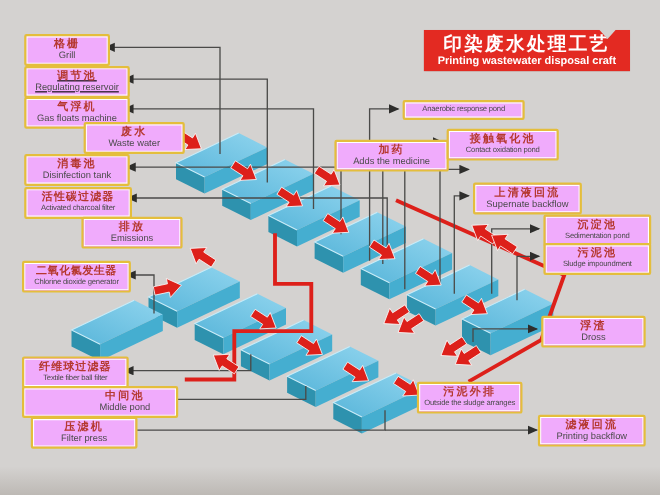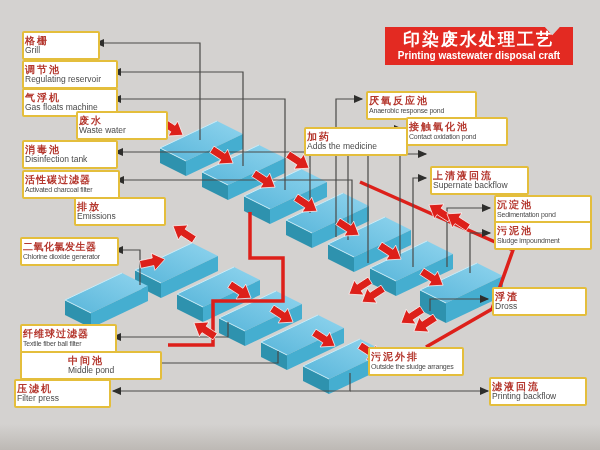--- a/index.html
+++ b/index.html
@@ -9,25 +9,25 @@
     font-family:"Liberation Sans", sans-serif;
   }
   #diagram-svg{position:absolute;left:0;top:0;width:600px;height:450px;}
   .floor-shade{
     position:absolute;left:0;bottom:0;width:600px;height:26px;
     background:linear-gradient(to bottom, rgba(180,176,172,0), rgba(170,164,158,.55));
     pointer-events:none;
   }
   .label{
     position:absolute;
-    background:#ffffff;
+    background:#f0abfc;
     border:2px solid #e4be3c;
     border-radius:2px;
     box-shadow:0 0 0 1px #fff inset;
-    text-align:left;
+    text-align:center;
     padding:2px 1px 2px 1px;
     z-index:5;
     overflow:hidden;
   }
   .label .zh{
     color:#b5382f;font-size:10px;font-weight:bold;line-height:11px;
     letter-spacing:2px;white-space:nowrap;
   }
   .label .en{
     color:#4a4a4a;font-size:8.5px;line-height:9.5px;white-space:nowrap;
@@ -186,21 +186,21 @@
 
   <div id="title-banner">
     <div class="zh">印染废水处理工艺</div>
     <div class="en">Printing wastewater disposal craft</div>
   </div>
 
   <div class="label" style="left:22px;top:31px;width:72px;">
     <div class="zh">格栅</div>
     <div class="en">Grill</div>
   </div>
-  <div class="label" style="left:22px;top:60px;width:90px;">
+  <div class="label" style="left:22px;top:60px;width:90px;text-decoration:underline;">
     <div class="zh">调节池</div>
     <div class="en">Regulating reservoir</div>
   </div>
   <div class="label" style="left:22px;top:88px;width:90px;">
     <div class="zh">气浮机</div>
     <div class="en">Gas floats machine</div>
   </div>
   <div class="label" style="left:76px;top:111px;width:86px;">
     <div class="zh">废水</div>
     <div class="en">Waste water</div>
@@ -222,30 +222,29 @@
     <div class="en tight">Chlorine dioxide generator</div>
   </div>
   <div class="label" style="left:20px;top:324px;width:91px;">
     <div class="zh" style="letter-spacing:1px">纤维球过滤器</div>
     <div class="en tight">Textile fiber ball filter</div>
   </div>
   <div class="label" style="left:20px;top:351px;width:91px;padding-left:46px;">
     <div class="zh">中间池</div>
     <div class="en">Middle pond</div>
   </div>
-  <div class="label" style="left:14px;top:379px;width:91px;">
+  <div class="label" style="left:28px;top:379px;width:91px;">
     <div class="zh">压滤机</div>
     <div class="en">Filter press</div>
   </div>
   <div class="label" style="left:304px;top:127px;width:98px;">
     <div class="zh">加药</div>
     <div class="en">Adds the medicine</div>
   </div>
   <div class="label" style="left:366px;top:91px;width:105px;">
-    <div class="zh">厌氧反应池</div>
     <div class="en tight">Anaerobic response pond</div>
   </div>
   <div class="label" style="left:406px;top:117px;width:96px;">
     <div class="zh">接触氧化池</div>
     <div class="en tight">Contact oxidation pond</div>
   </div>
   <div class="label" style="left:430px;top:166px;width:93px;">
     <div class="zh">上清液回流</div>
     <div class="en">Supernate backflow</div>
   </div>
@@ -254,21 +253,21 @@
     <div class="en tight">Sedimentation pond</div>
   </div>
   <div class="label" style="left:494px;top:221px;width:92px;">
     <div class="zh">污泥池</div>
     <div class="en tight">Sludge impoundment</div>
   </div>
   <div class="label" style="left:492px;top:287px;width:89px;">
     <div class="zh">浮渣</div>
     <div class="en">Dross</div>
   </div>
-  <div class="label" style="left:368px;top:347px;width:90px;">
+  <div class="label" style="left:379px;top:347px;width:90px;">
     <div class="zh">污泥外排</div>
     <div class="en tight">Outside the sludge arranges</div>
   </div>
   <div class="label" style="left:489px;top:377px;width:92px;">
     <div class="zh">滤液回流</div>
     <div class="en">Printing backflow</div>
   </div>
 
   <div class="floor-shade"></div>
 </div>

